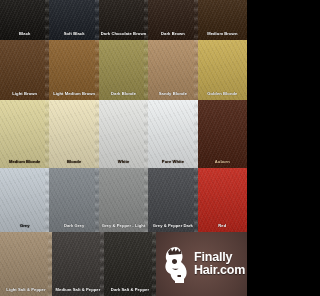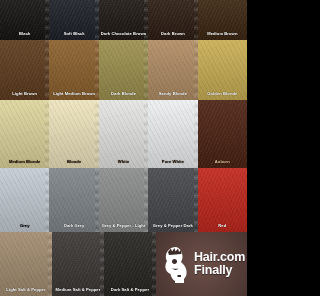--- a/index.html
+++ b/index.html
@@ -322,20 +322,20 @@
                                    C50 66 52 60 51 54 C50 46 45 40 40 36
                                    C43 31 44 25 42 19 C40 12 36 7 30 6 Z"></path>
           <path fill="#3b2b28" d="M27 30 C24 30 22 32 22 35 C22 38 24 40 27 40
                                   C30 40 32 38 32 35 C32 32 30 30 27 30 Z"></path>
           <path fill="#3b2b28" d="M22 48 C26 50 31 50 35 49 C32 53 26 53 22 48 Z"></path>
           <path fill="#3b2b28" d="M14 16 L20 9 L22 15 L27 8 L29 15 L34 9 L36 16
                                   L40 12 L41 20 L16 22 Z"></path>
           <path fill="#3b2b28" d="M33 62 L40 62 L40 66 L33 66 Z"></path>
         </svg>
         <div class="logotext">
+          <span>Finally</span>
           <span>Hair.com</span>
-          <span>Finally</span>
         </div>
       </div>
     </div>
   </div>
 
 </div>
 
 </body></html>

